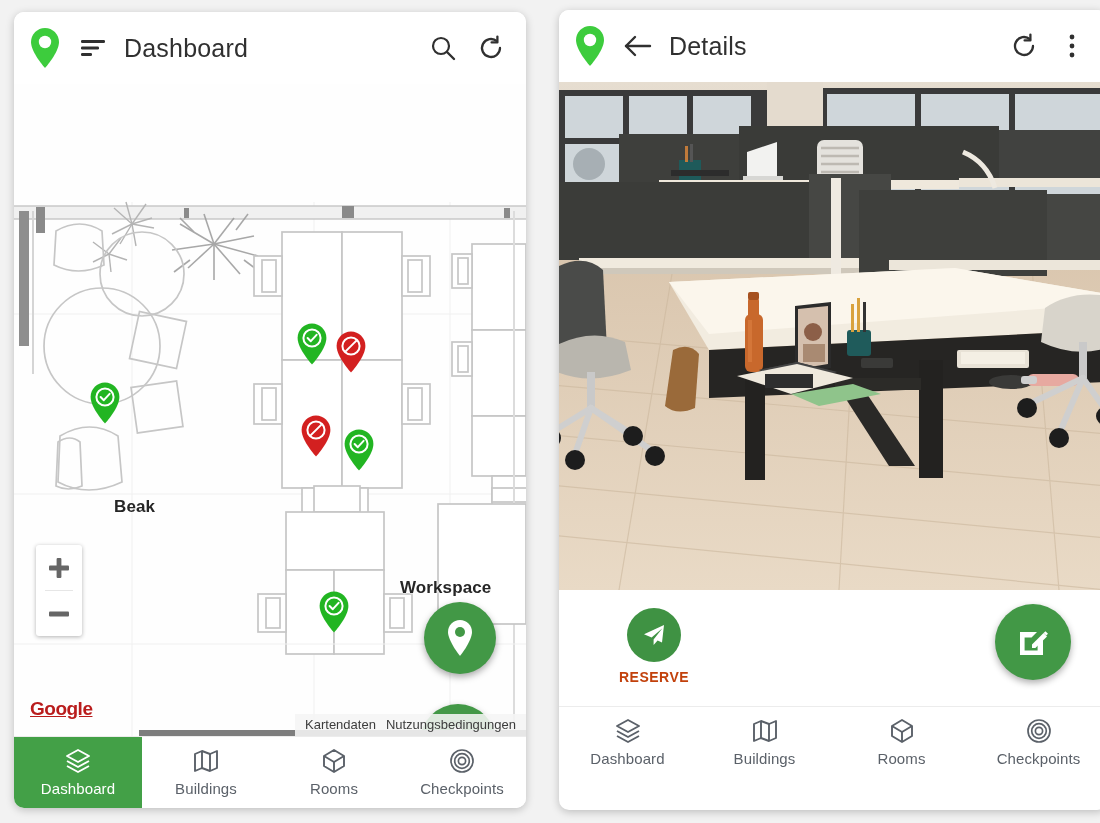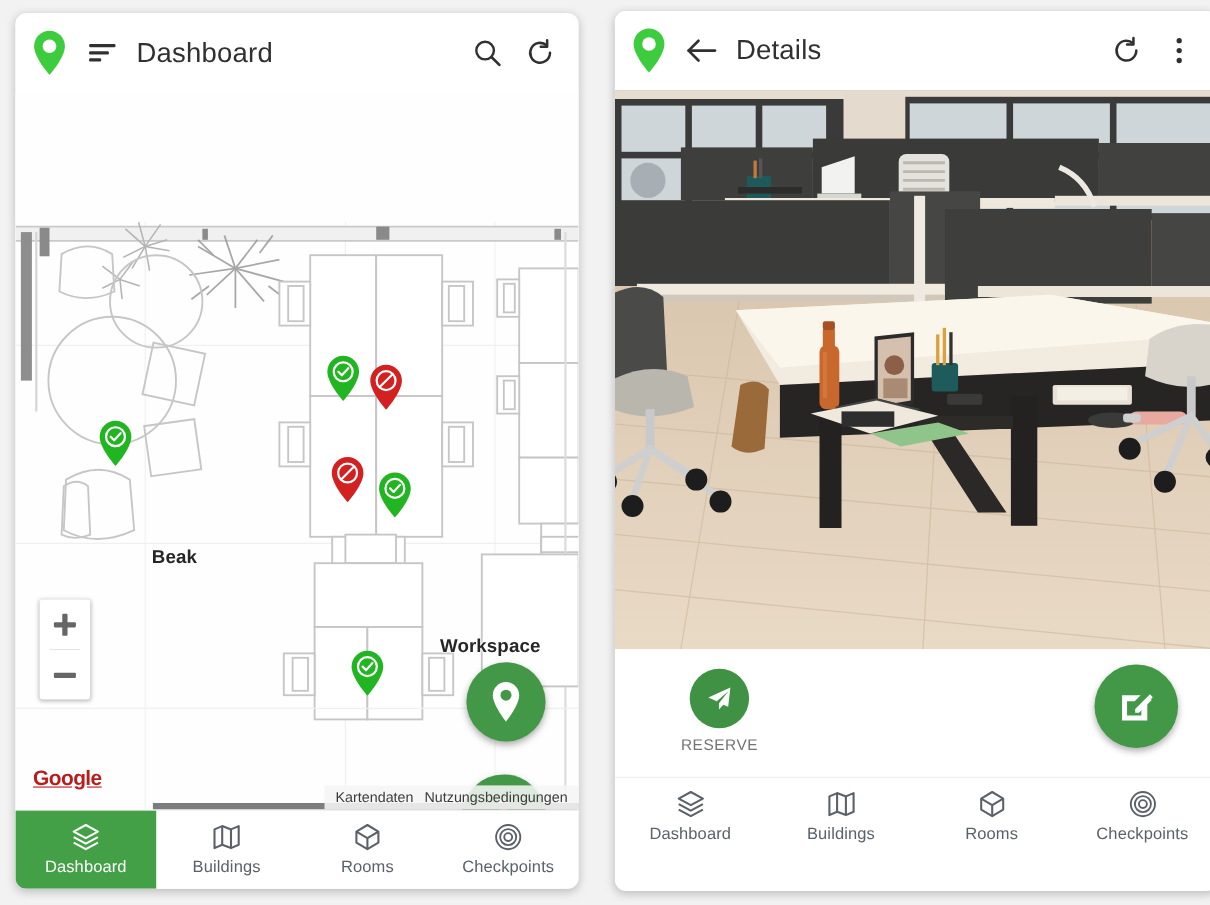--- a/index.html
+++ b/index.html
@@ -49,21 +49,21 @@
     width: 42px; height: 42px; background: #fff; border-radius: 3px;
     box-shadow: 0 1px 4px rgba(0,0,0,.30);
     display:flex; align-items:center; justify-content:center; cursor:pointer;
   }
   .floorplan { position:absolute; left:0; top:0; width:100%; height:100%; }
   .map-label {
     position: absolute; font-size: 17px; color: #262626;
     font-weight: 700; letter-spacing:.1px;
     text-shadow: 0 0 3px #fff, 0 0 2px #fff;
   }
-  .label-beak { left: 100px; top: 413px; margin-left: 24px; }
+  .label-beak { left: 100px; top: 413px; }
   .label-workspace { left: 386px; top: 494px; }
 
   .marker { position:absolute; width: 34px; height: 44px; cursor:pointer; }
 
   .zoomctl {
     position:absolute; left: 22px; bottom: 100px;
     width: 46px; background:#fff; border-radius:3px;
     box-shadow: 0 1px 4px rgba(0,0,0,.30);
     display:flex; flex-direction:column;
   }
@@ -112,21 +112,21 @@
     display:flex; align-items:center;
   }
   .reserve-btn {
     position:absolute; left: 60px; top: 18px;
     display:flex; flex-direction:column; align-items:center; gap:7px; cursor:pointer;
   }
   .reserve-circle {
     width: 54px; height: 54px; border-radius:50%; background:#3f9243;
     display:flex; align-items:center; justify-content:center;
   }
-  .reserve-label { font-size: 14px; font-weight:400; color:#737373; letter-spacing:.5px; }
+  .reserve-label { font-size: 14px; font-weight:700; color:#c2410c; letter-spacing:.5px; }
   .fab-edit {
     position:absolute; right: 36px; top: 14px;
     width: 76px; height: 76px; border-radius:50%;
     background:#429846; box-shadow: 0 3px 7px rgba(0,0,0,.32);
     display:flex; align-items:center; justify-content:center; cursor:pointer;
   }
 </style>
 </head>
 <body>
 

